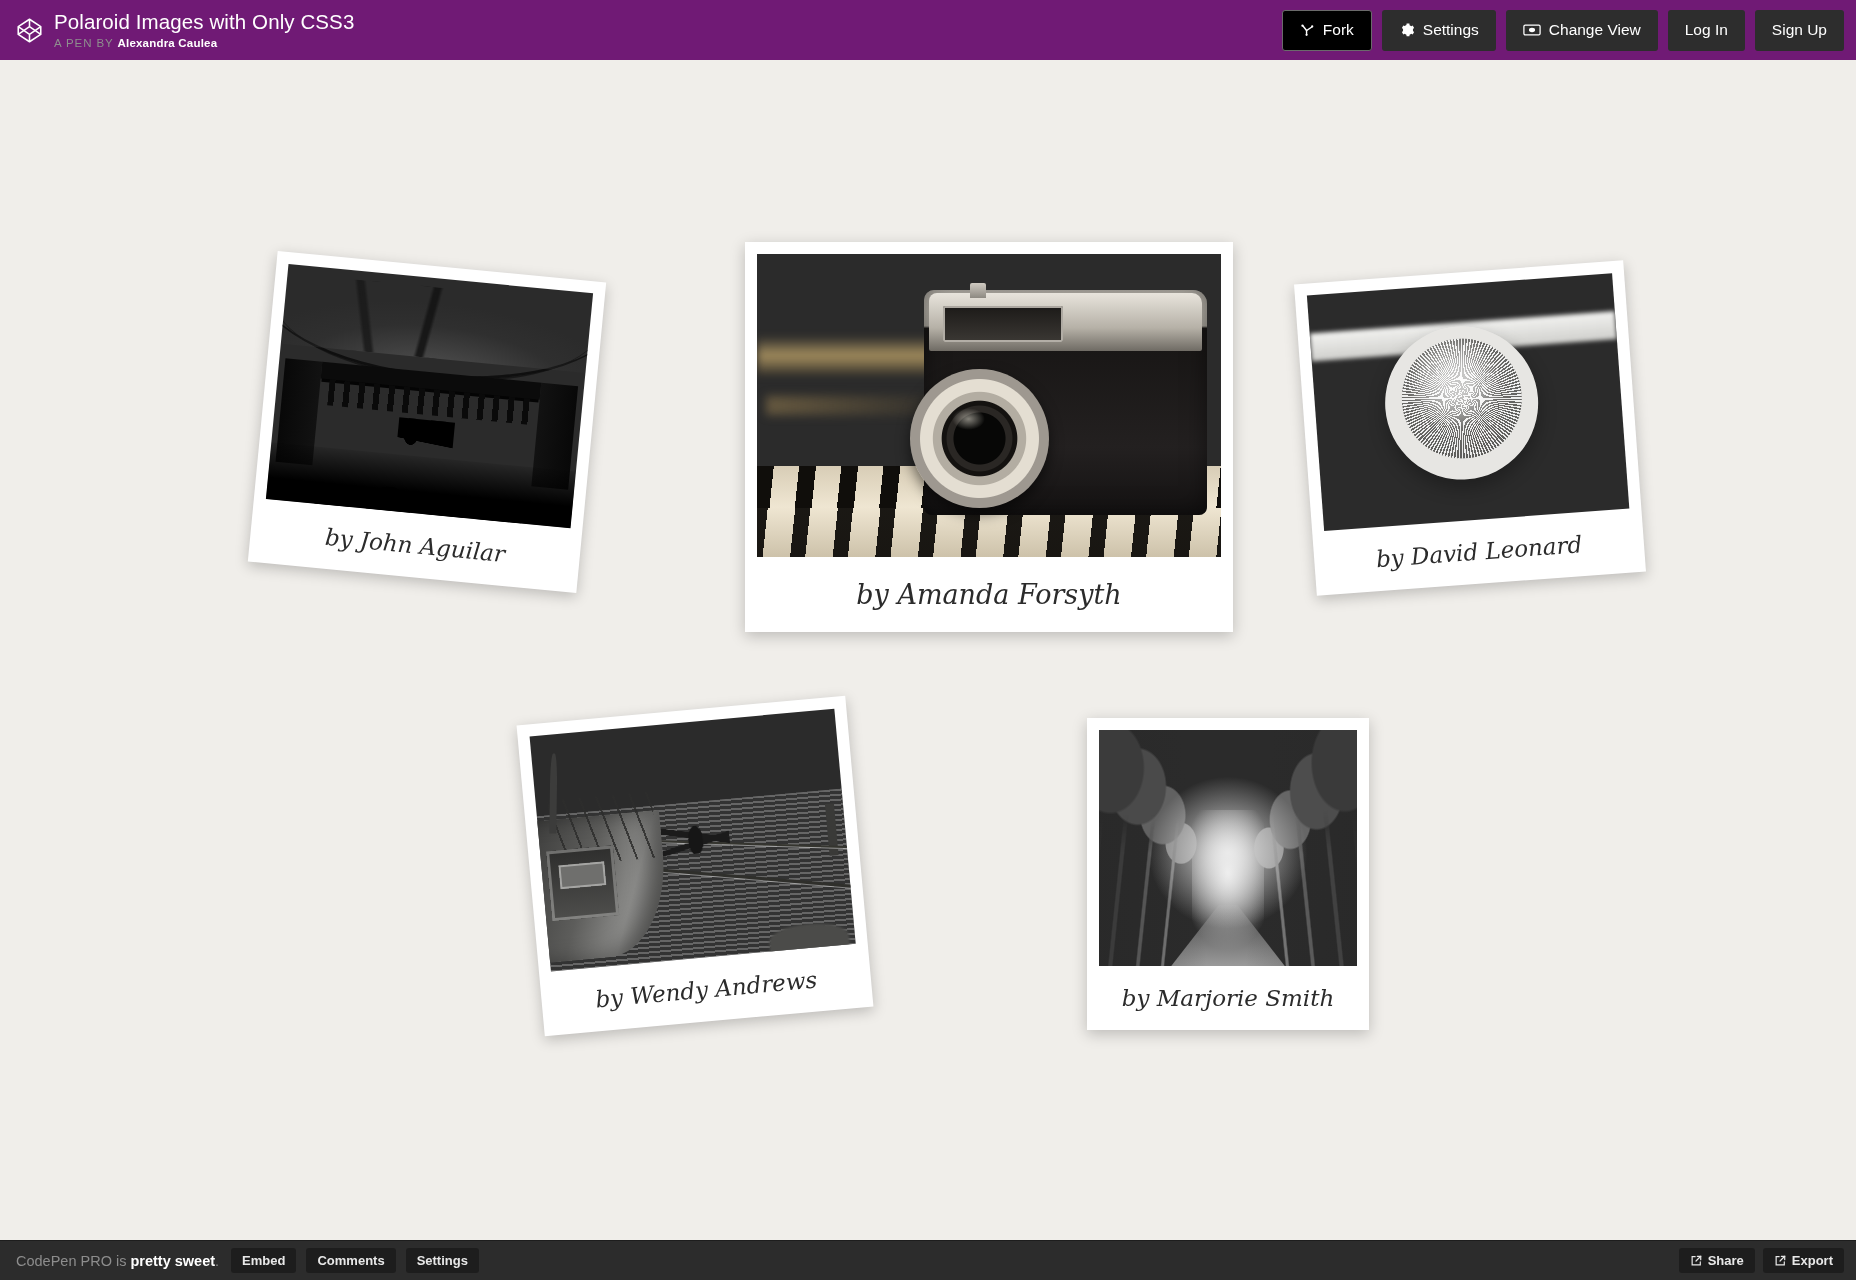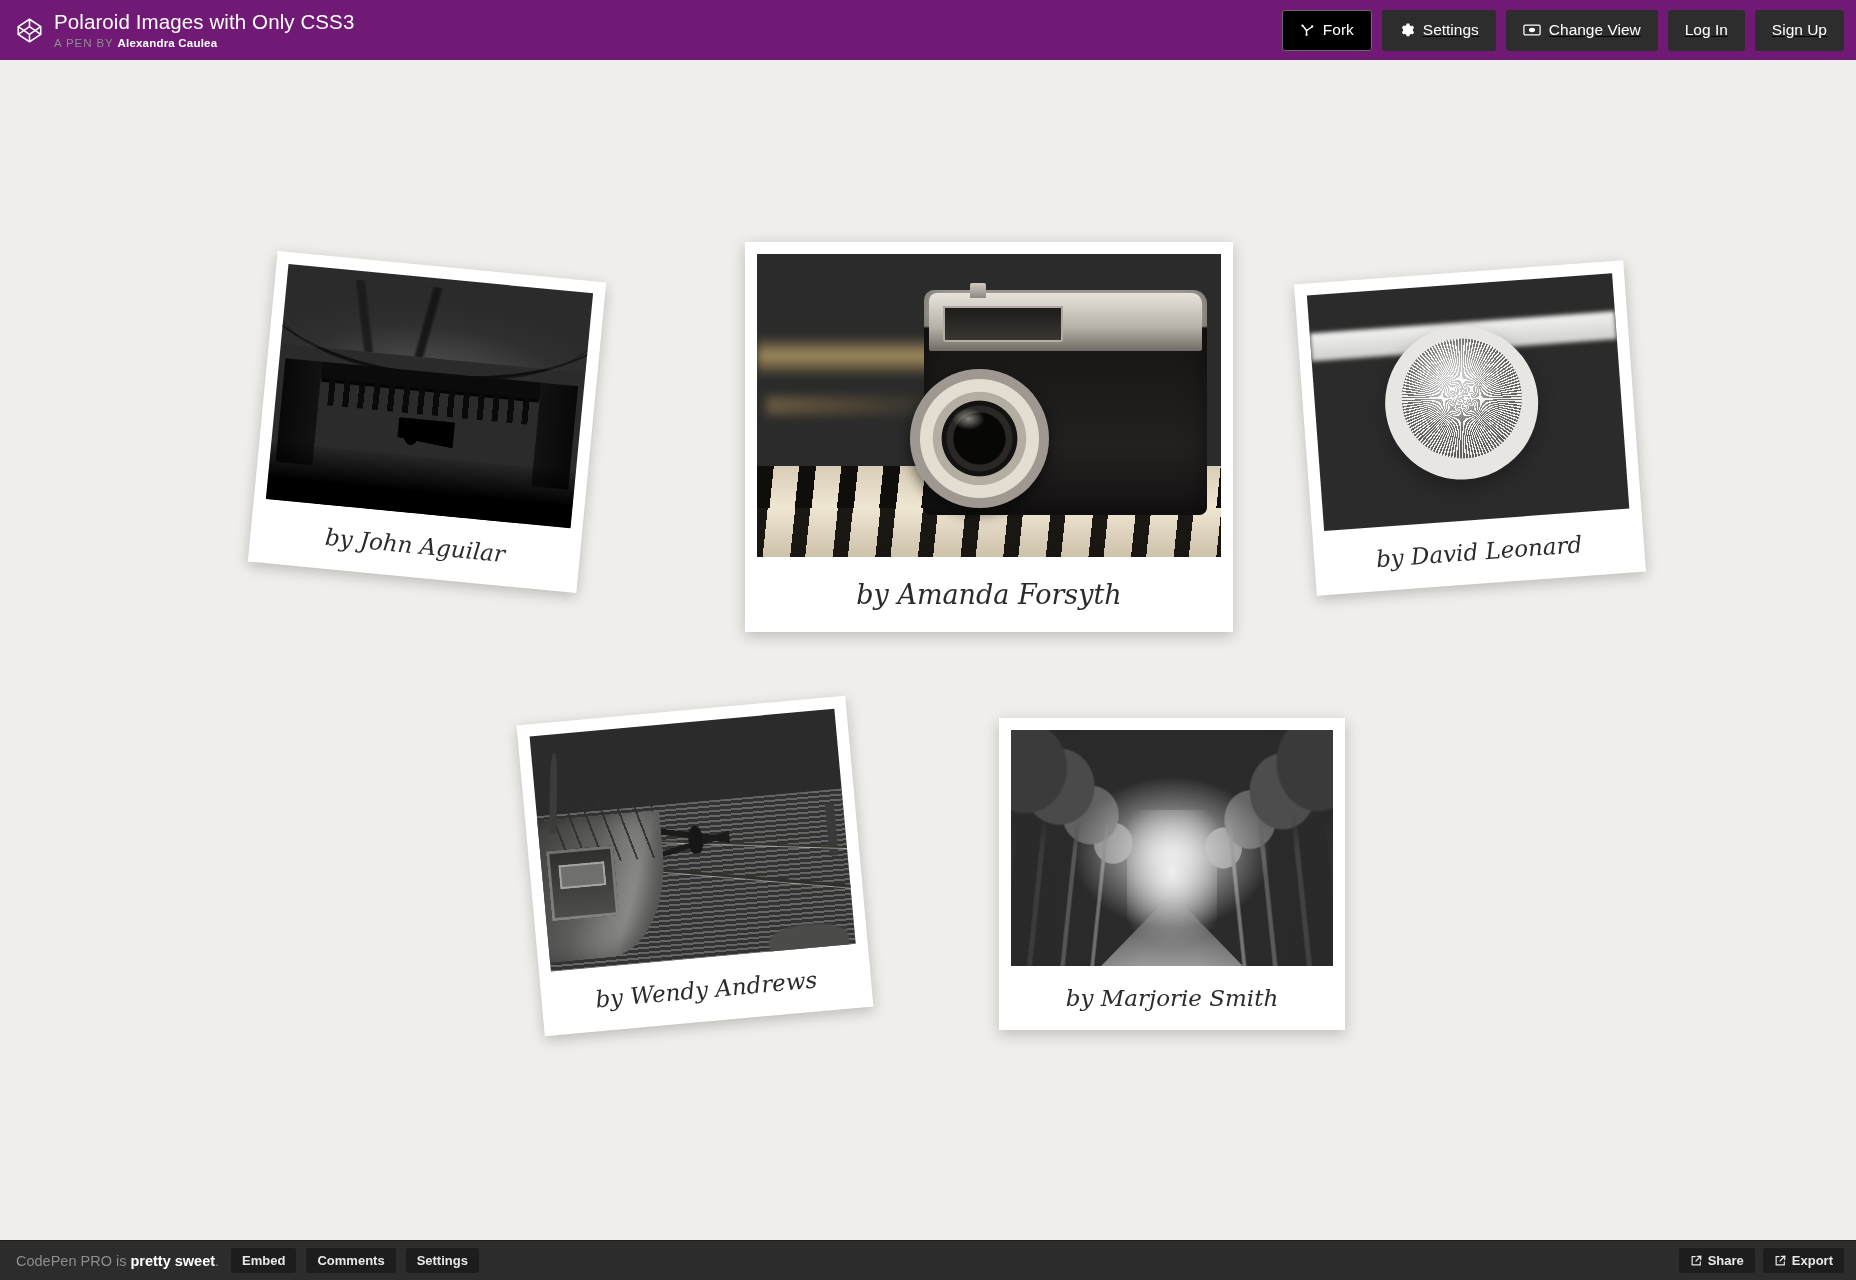--- a/index.html
+++ b/index.html
@@ -43,21 +43,20 @@
     color: #8e8e8e;
     letter-spacing: 0.9px;
     white-space: nowrap;
   }
   #pen-byline .author { color: #ffffff; font-weight: bold; letter-spacing: 0.2px; }
   #topbar-actions {
     margin-left: auto;
     display: flex;
     align-items: flex-end;
     gap: 10px;
-    text-decoration: underline;
   }
   .tb-btn {
     height: 41px;
     padding: 0 17px;
     display: inline-flex;
     align-items: center;
     justify-content: center;
     gap: 8px;
     background: #2d2d2d;
     color: #ffffff;
@@ -115,21 +114,21 @@
   #pol-2 .caption { font-size: 27px; line-height: 75px; height: 75px; }
 
   #pol-3 { left: 1305px; top: 212px; width: 330px; transform: rotate(-4.2deg); }
   #pol-3 .photo { height: 236px; }
   #pol-3 .caption { font-size: 23px; line-height: 64px; height: 64px; }
 
   #pol-4 { left: 530px; top: 650px; width: 330px; transform: rotate(-5.2deg); }
   #pol-4 .photo { height: 236px; }
   #pol-4 .caption { font-size: 23px; line-height: 64px; height: 64px; }
 
-  #pol-5 { left: 999px; top: 658px; width: 346px; transform: rotate(0deg); }
+  #pol-5 { left: 1087px; top: 658px; width: 282px; transform: rotate(0deg); }
   #pol-5 .photo { height: 236px; }
   #pol-5 .caption { font-size: 23px; line-height: 64px; height: 64px; }
 
   
 
   
   .art-concert {
     background:
       radial-gradient(ellipse 44% 30% at 50% 74%, rgba(255,255,255,0.92) 0%, rgba(210,210,210,0.45) 38%, rgba(0,0,0,0) 70%),
       radial-gradient(ellipse 60% 42% at 50% 58%, rgba(190,190,190,0.30) 0%, rgba(0,0,0,0) 72%),

